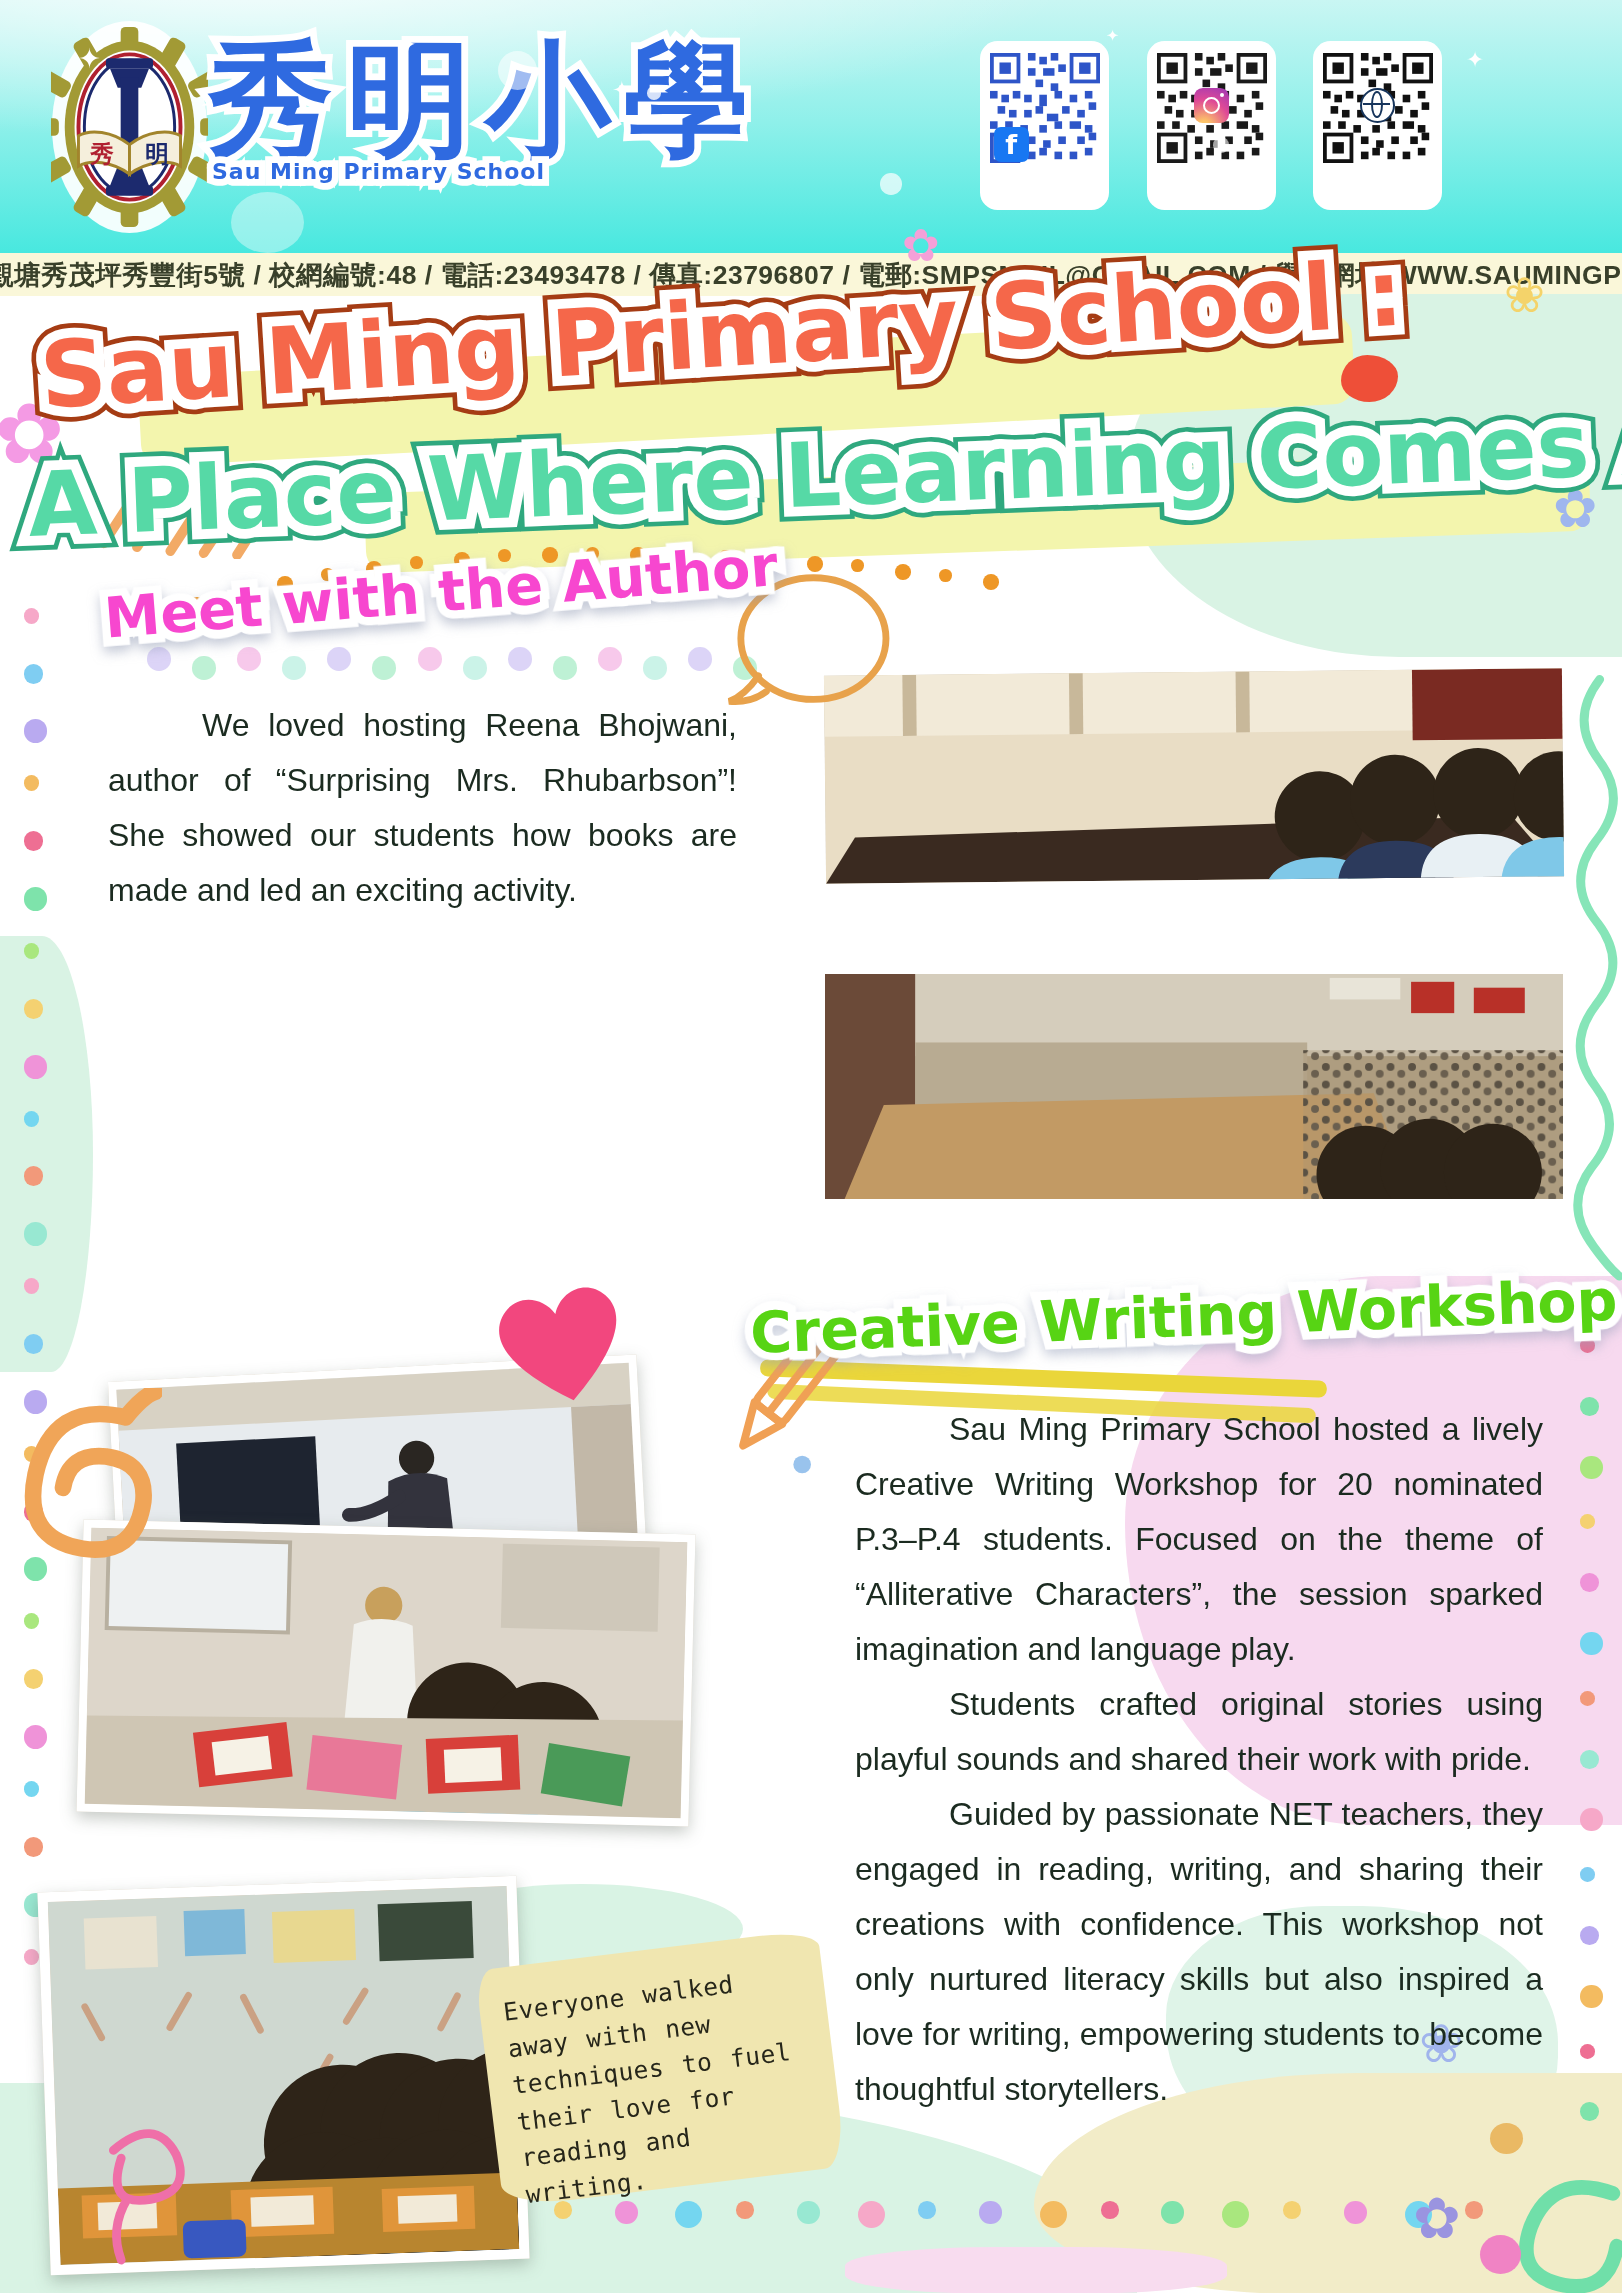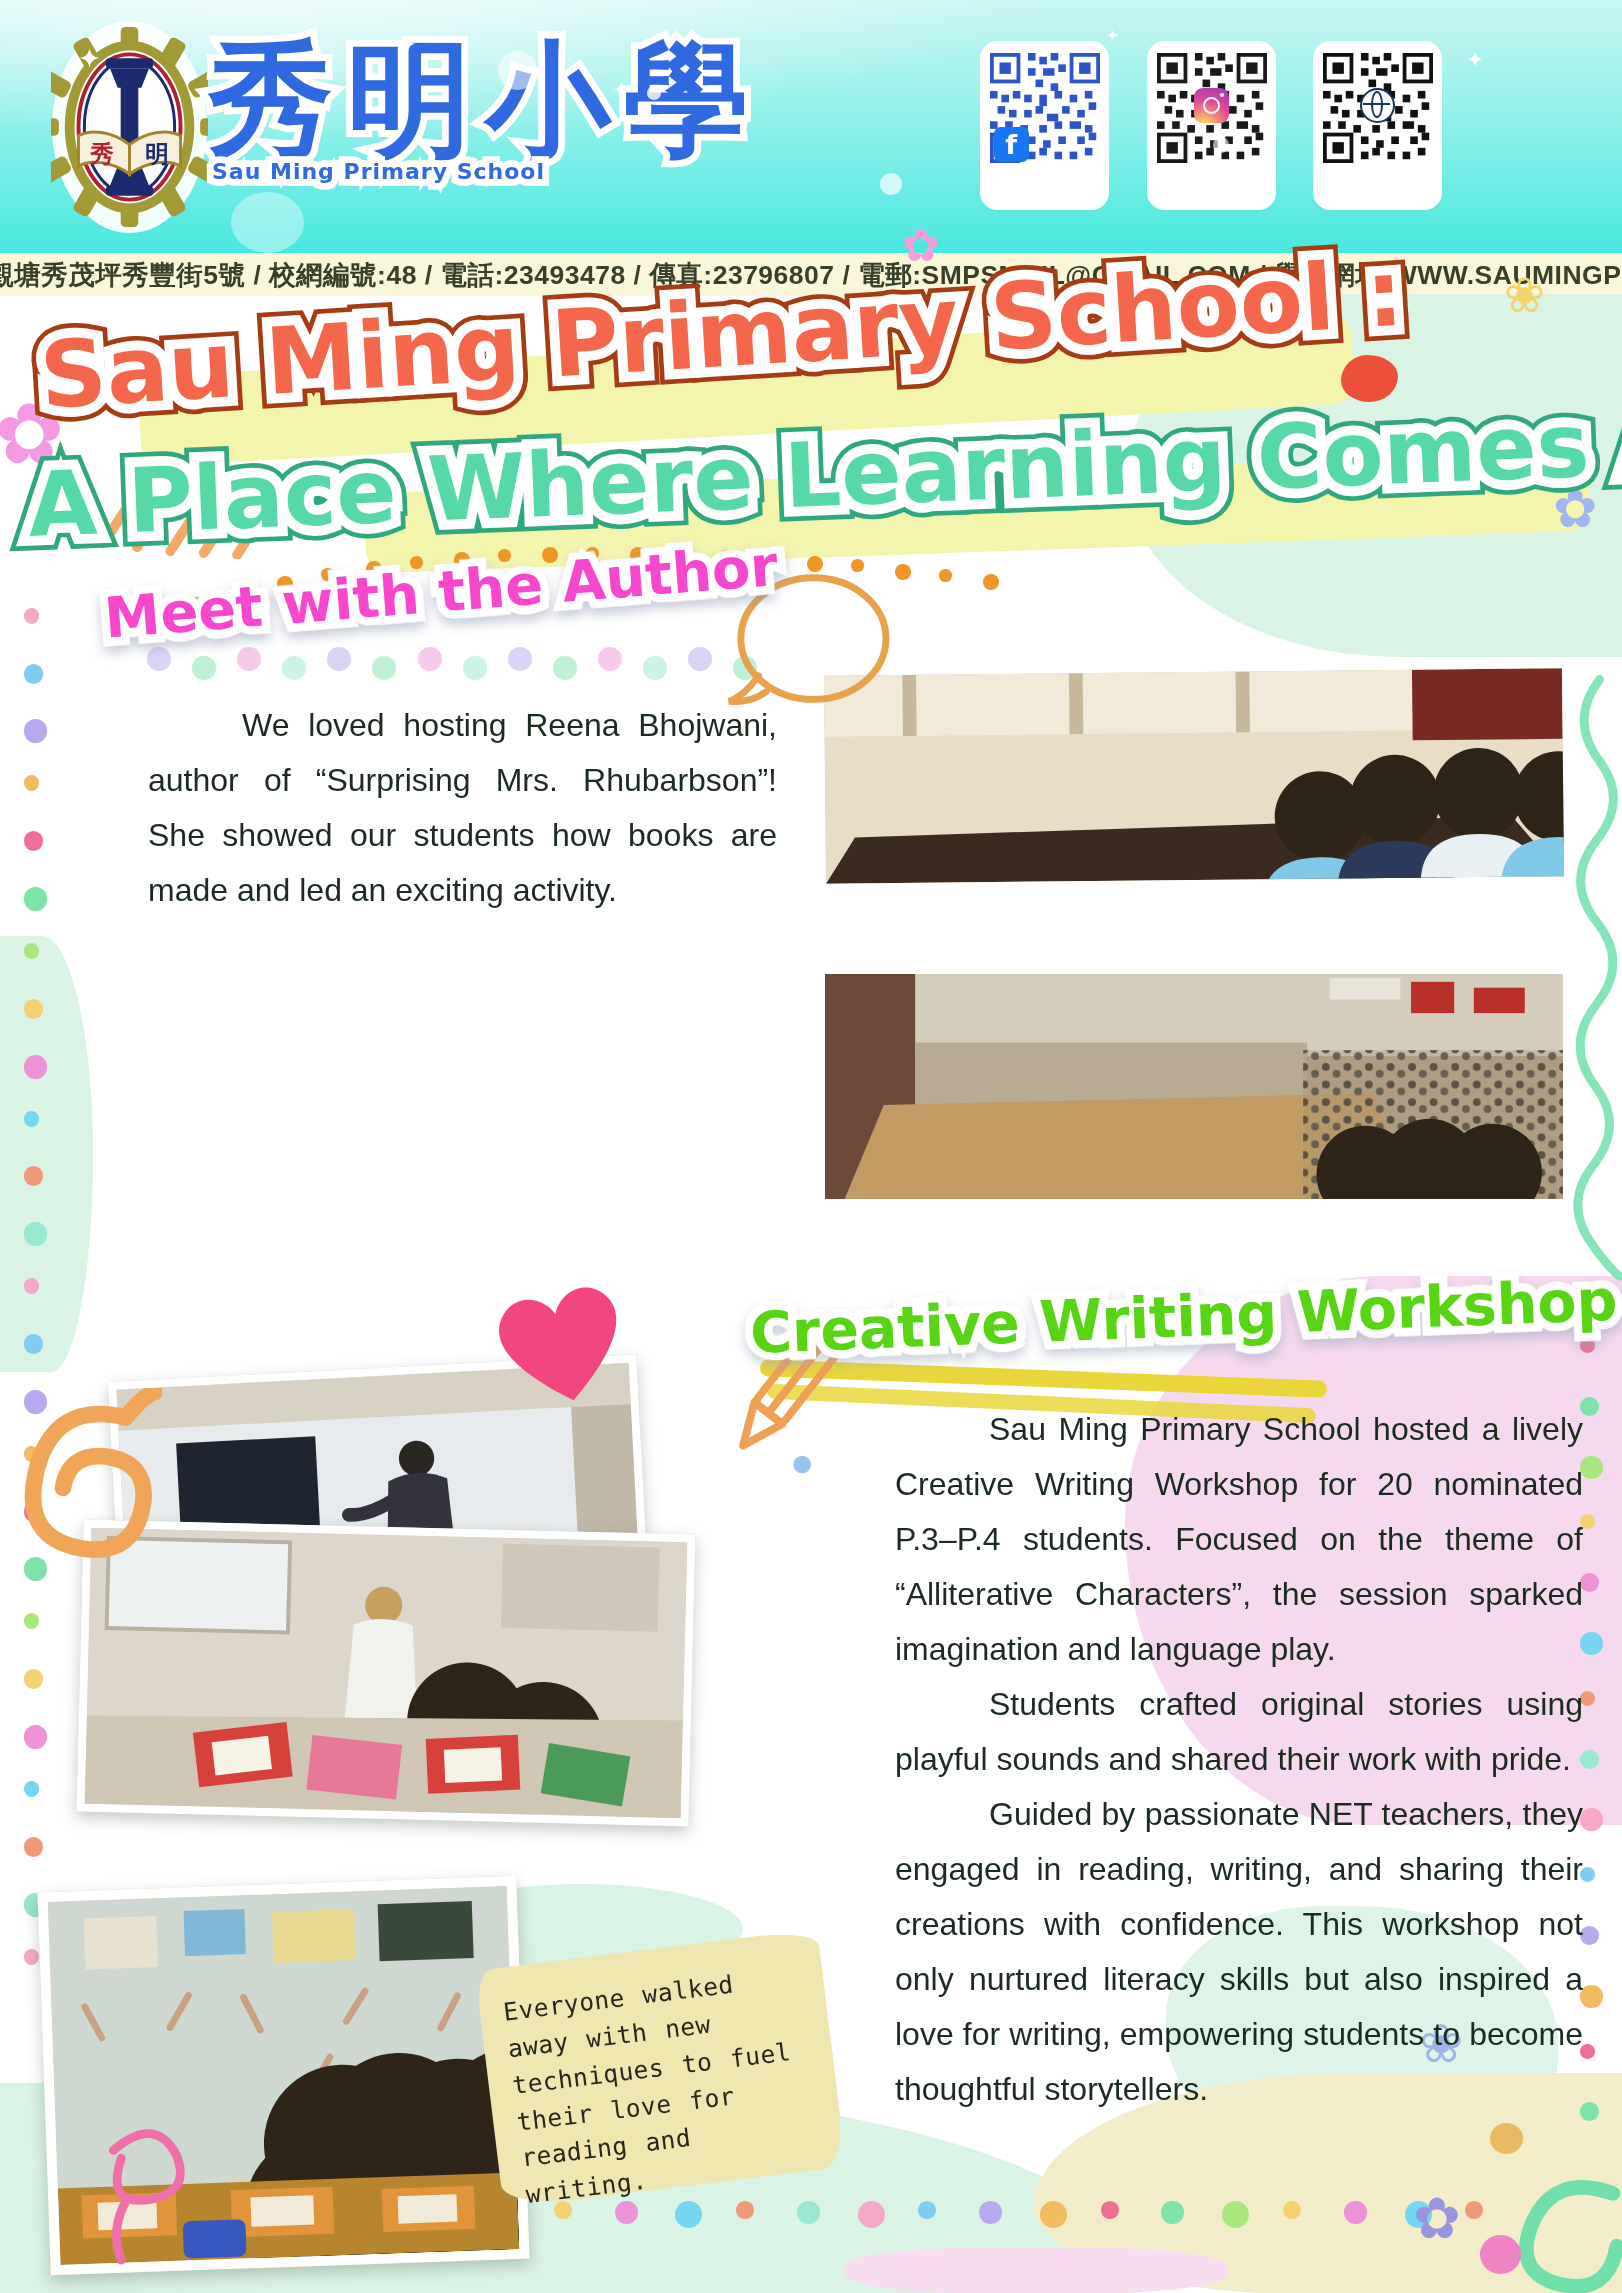--- a/index.html
+++ b/index.html
@@ -61,21 +61,21 @@
   .h-author span:nth-child(1){-webkit-text-stroke:16.7px #fff;color:#fff;
     filter:drop-shadow(0 6.9px 5.9px rgba(140,150,175,.5));}
   .h-author span:nth-child(2){color:#f747cf;}
   .h-workshop{left:749px;top:1300px;font-size:57px;transform:rotate(-2.2deg);}
   .h-workshop span:nth-child(1){-webkit-text-stroke:16.7px #fff;color:#fff;
     filter:drop-shadow(0 6.9px 5.9px rgba(150,160,185,.5));}
   .h-workshop span:nth-child(2){color:#57d414;}
   .underline{position:absolute;background:#ead63a;z-index:4;border-radius:7.8px;}
   
   .body-col{position:absolute;z-index:5;font-size:32px;line-height:55px;color:#1b2b20;
-    text-align:justify;margin-left:40px;}
+    text-align:justify;}
   .body-col p{margin:0;text-indent:94px;}
   
   .photo{position:absolute;z-index:2;overflow:hidden;background:#d8d0c0;}
   .photo svg{display:block;width:100%;height:100%;}
   .framed{border:8.8px solid #fff;box-shadow:0 5.9px 15.7px rgba(90,100,90,.35);}
   .caption{position:absolute;z-index:3;background:#f2edbb;box-sizing:border-box;
     font-family:"DejaVu Sans Mono",monospace;font-size:22.5px;line-height:1.55;color:#26261a;
     padding:8.8px 17.6px;letter-spacing:0.5px;word-spacing:3.9px;border-radius:5.9px;}
   .note{position:absolute;left:488px;top:1949px;width:345px;height:239px;z-index:4;
     background:#f0e6b0;transform:rotate(-7deg);border-radius:17.6px 59px 21.6px 69px/41px 17.6px 57px 23.5px;

